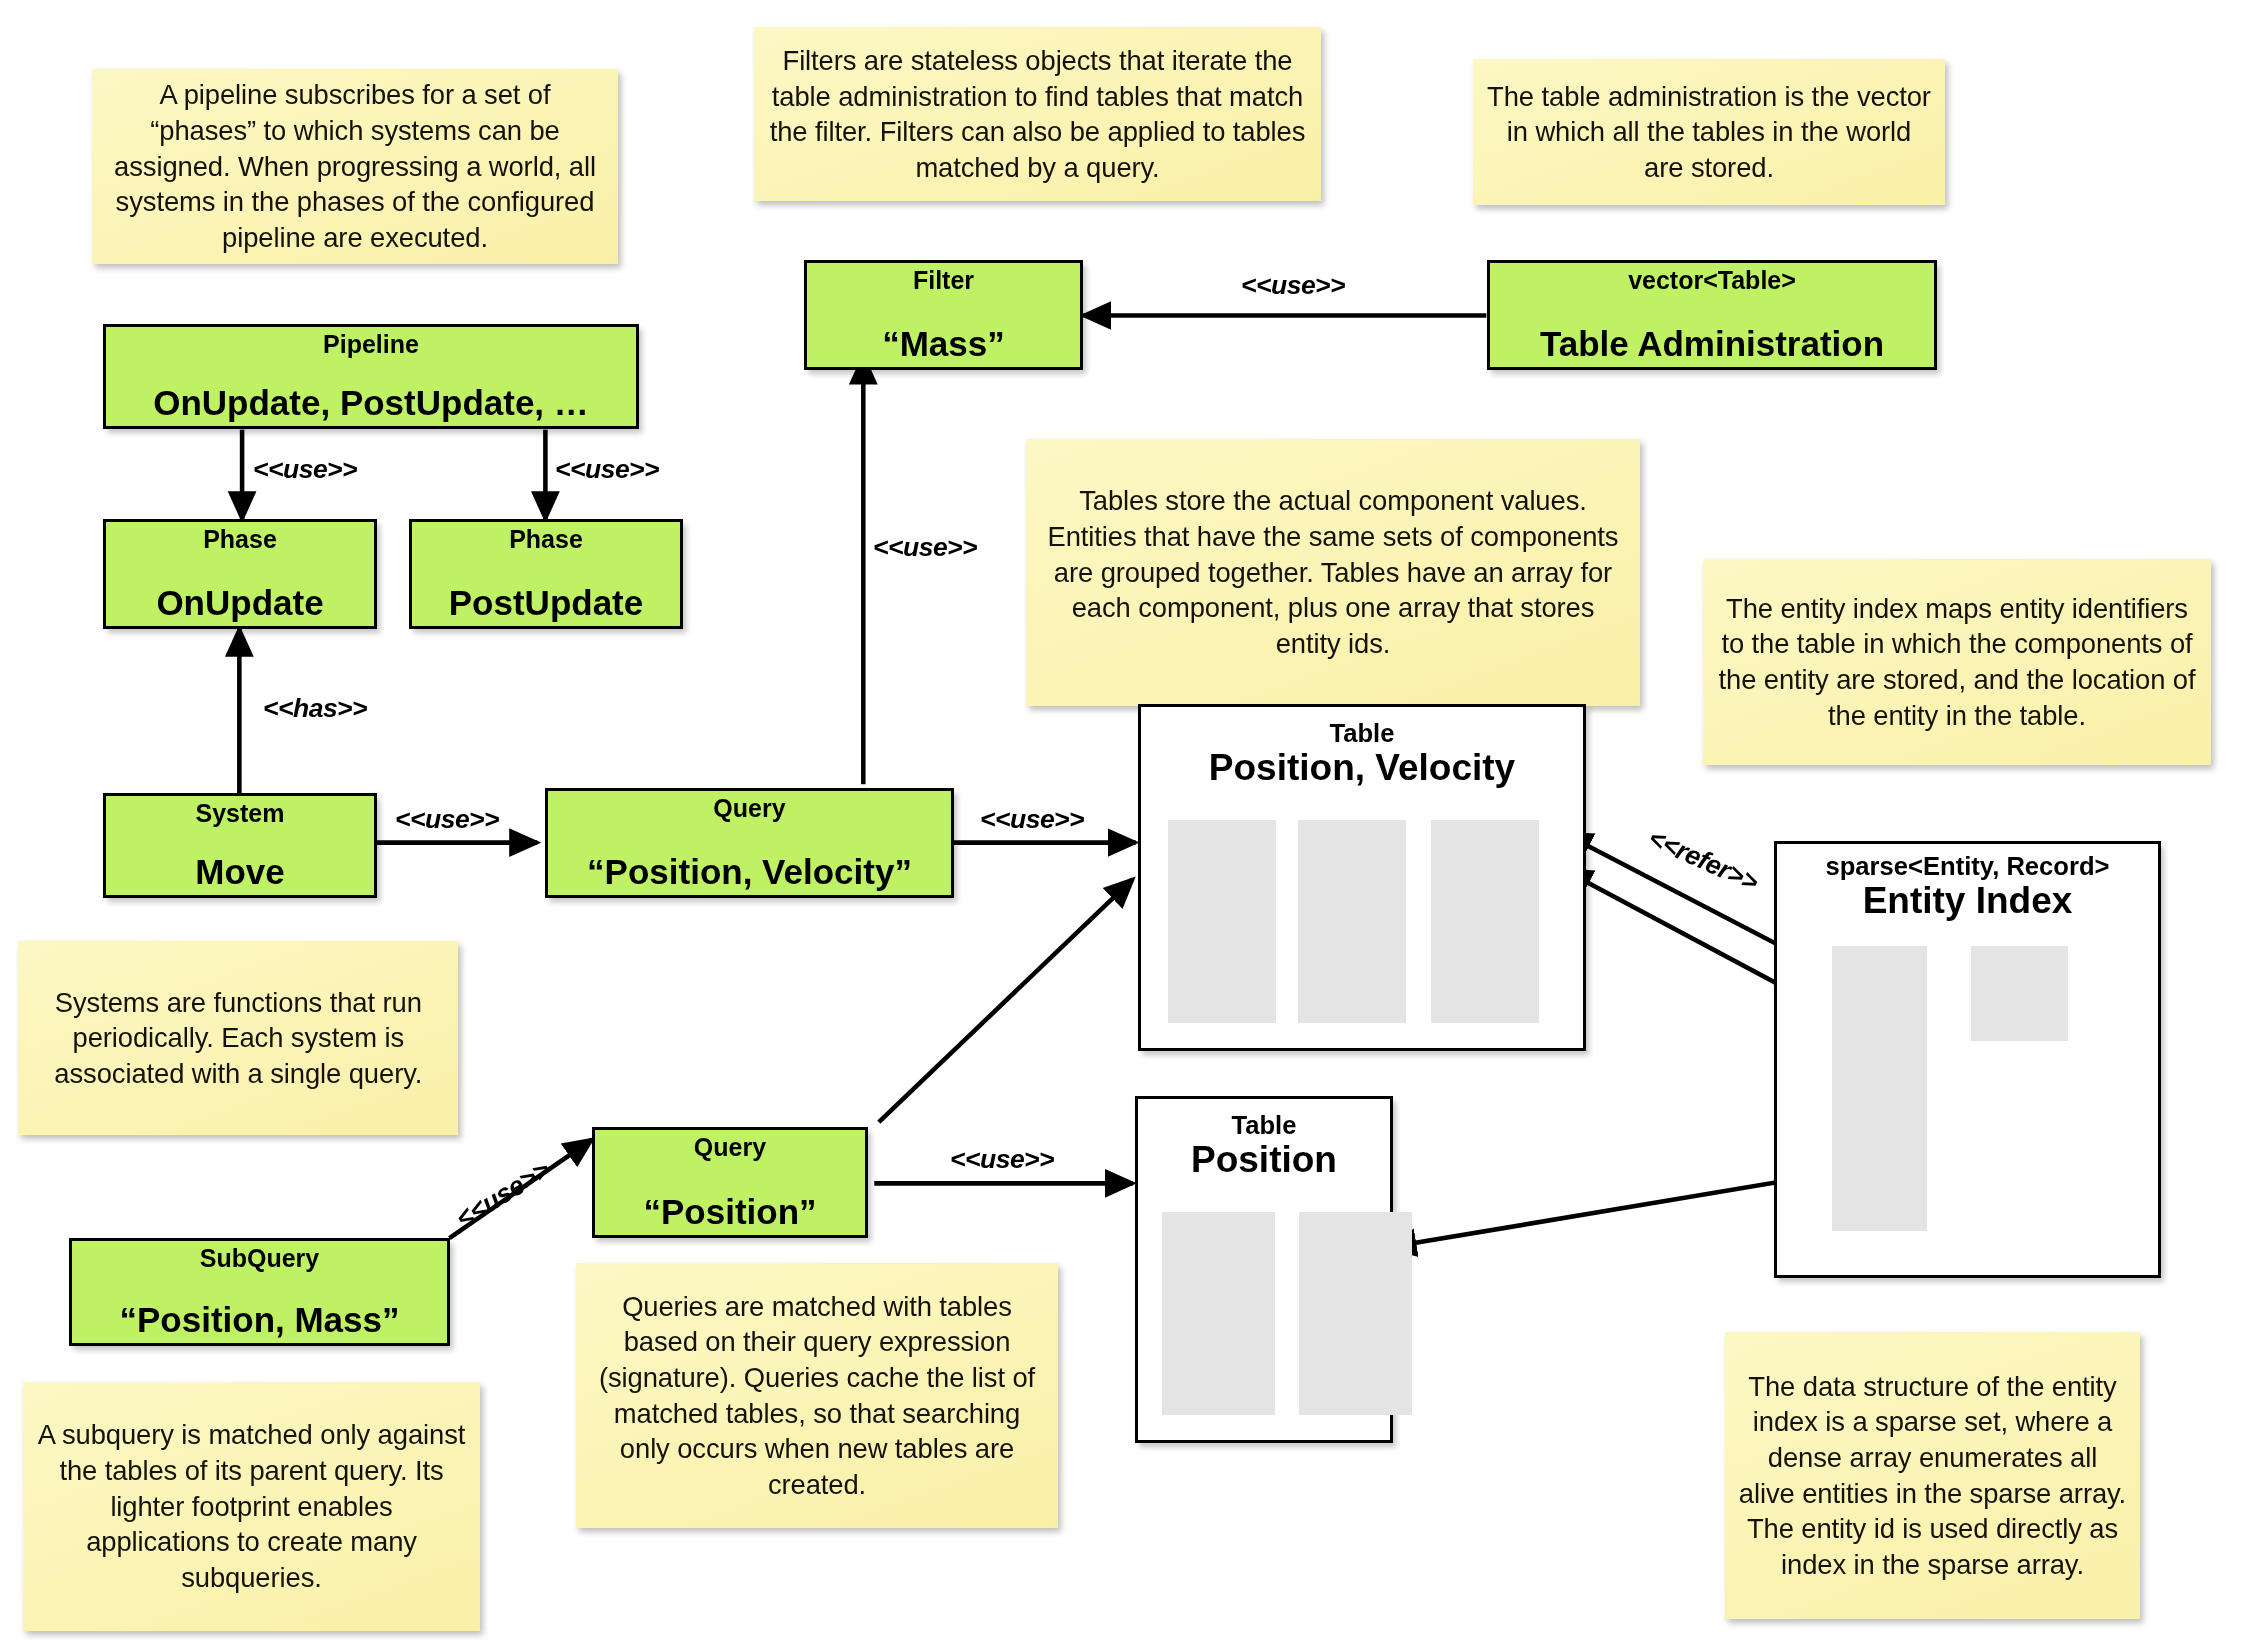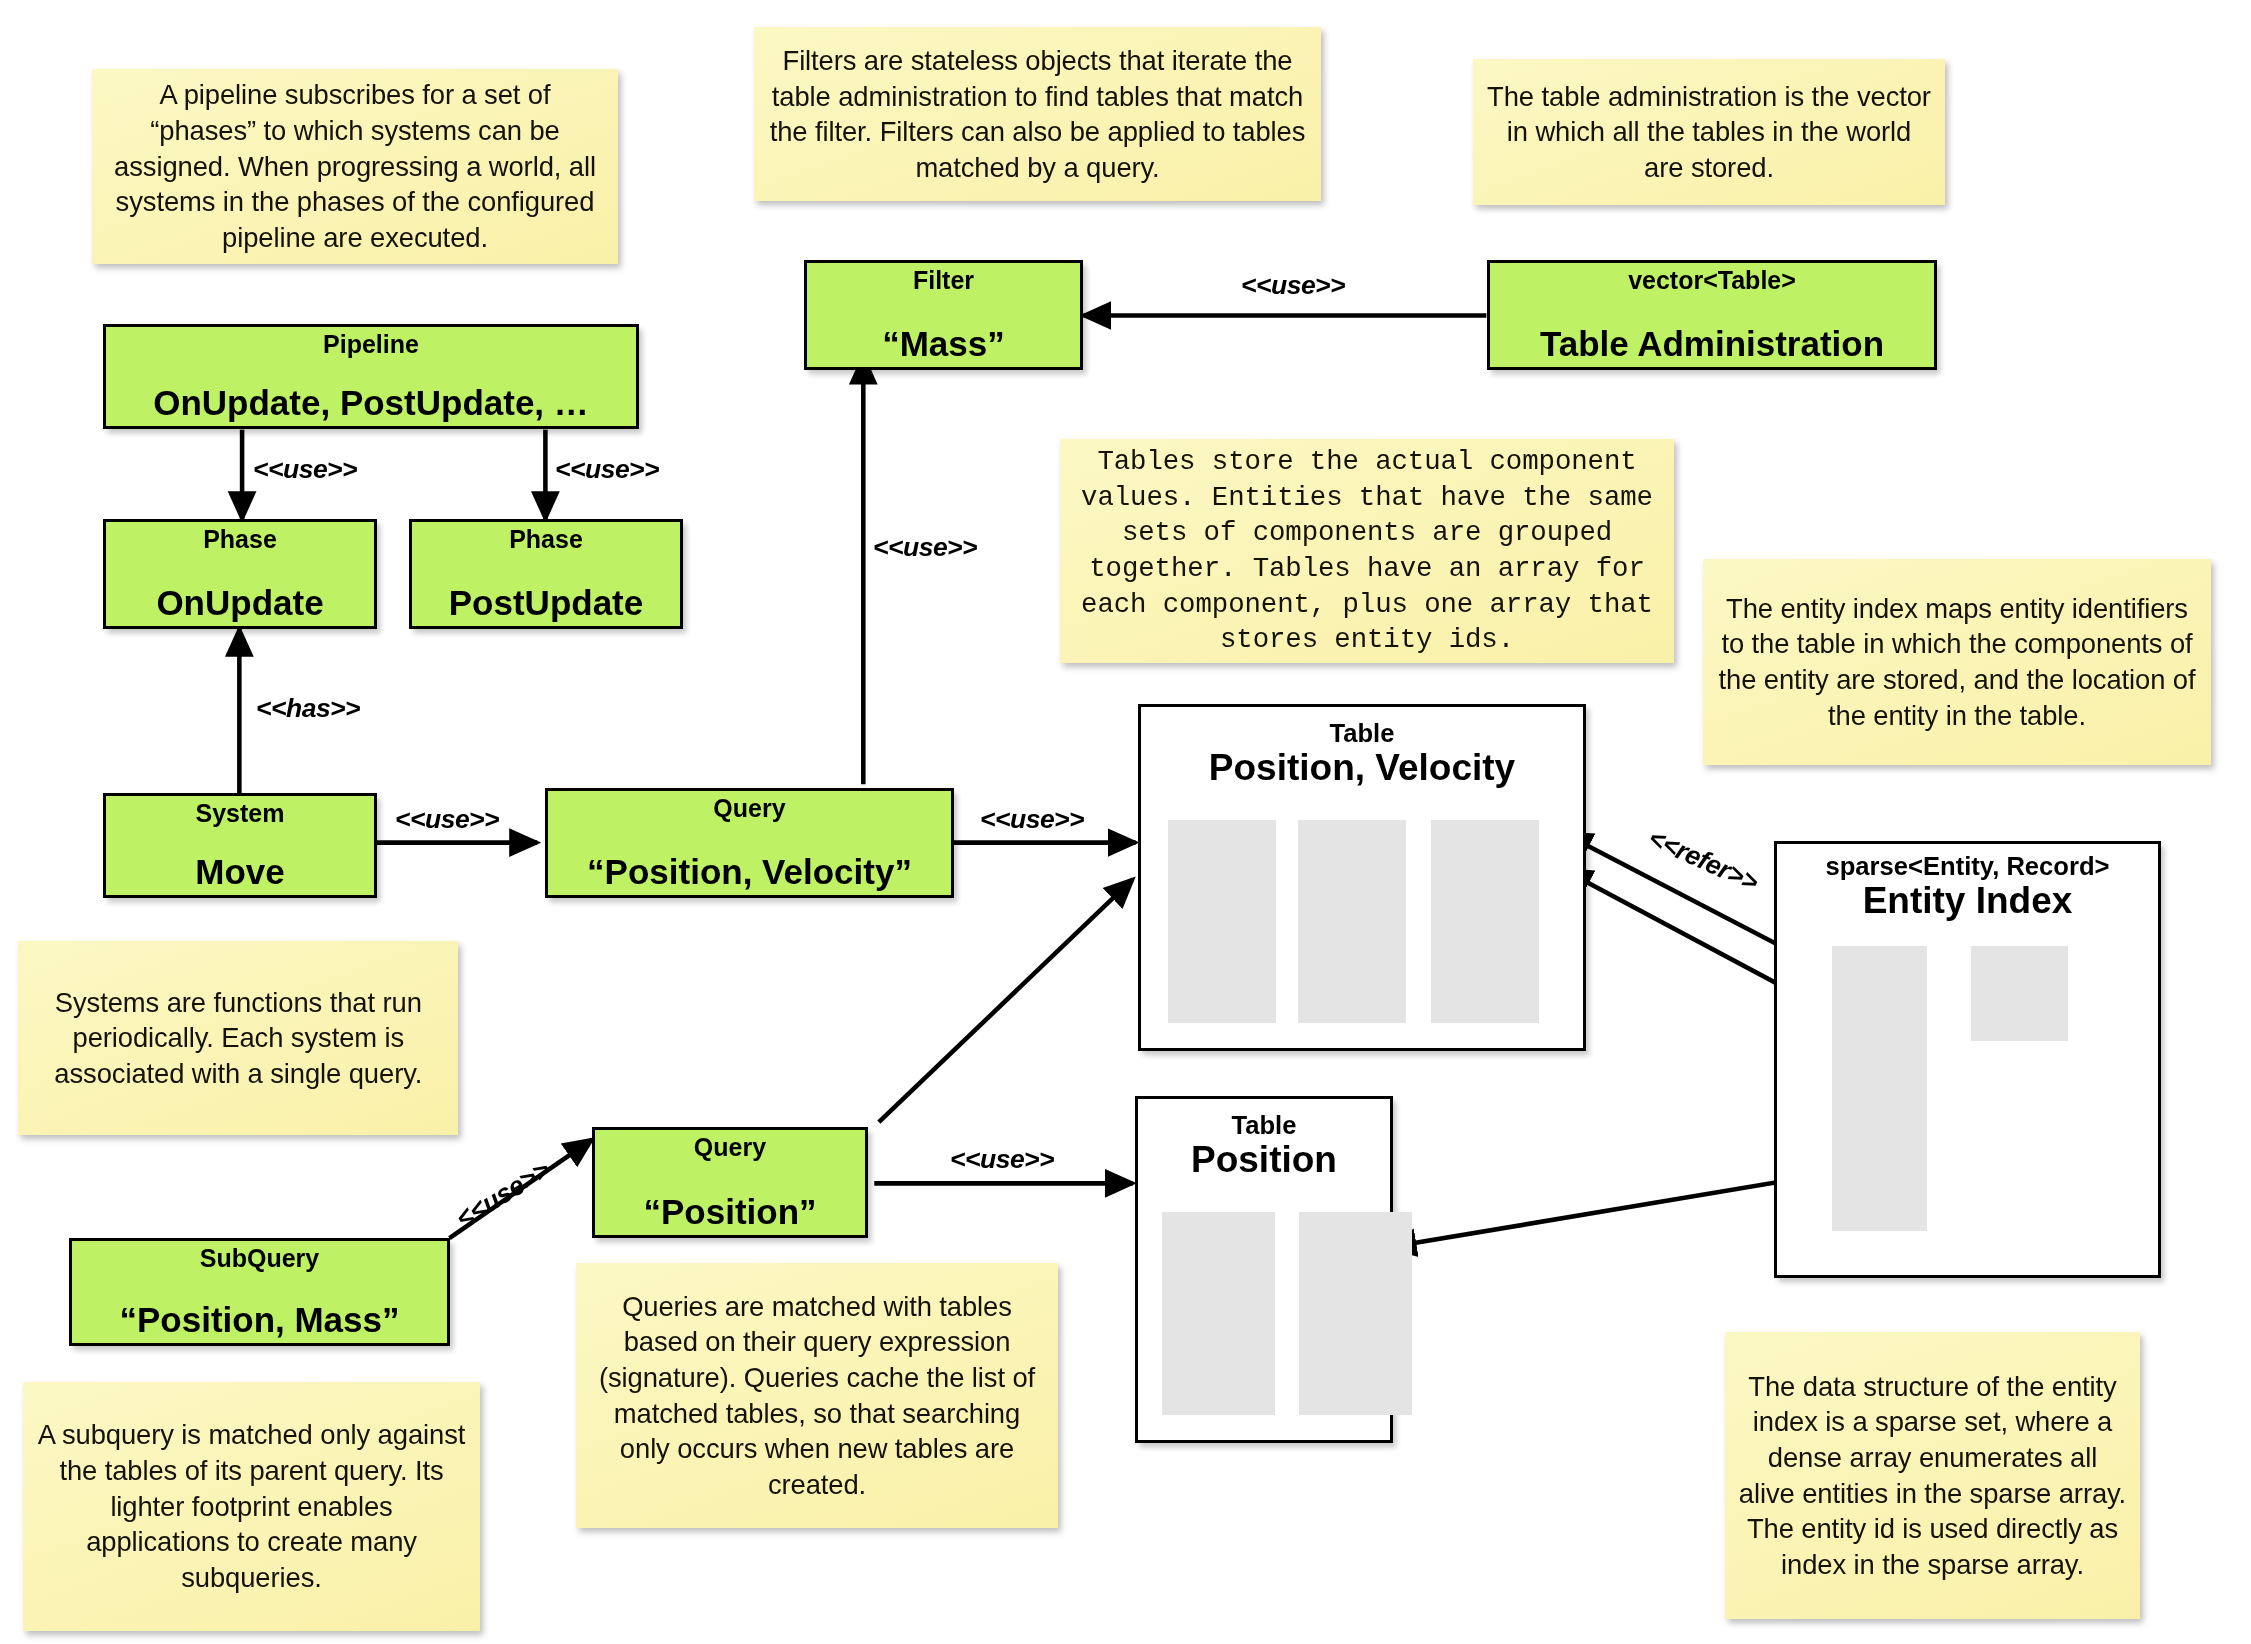--- a/index.html
+++ b/index.html
@@ -169,21 +169,21 @@
   </div>
 
   <div class="note" style="left:754px;  top:27.4px;  width:567px; height:174px;">
     <span>Filters are stateless objects that iterate the table administration to find tables that match the filter. Filters can also be applied to tables matched by a query.</span>
   </div>
 
   <div class="note" style="left:1473px; top:59px;  width:472px; height:146px;">
     <span>The table administration is the vector in which all the tables in the world are stored.</span>
   </div>
 
-  <div class="note" style="left:1060px; top:439px; width:614px; height:224px;font-family:Liberation Mono, monospace;">
+  <div class="note" style="left:1026px; top:439px; width:614px; height:267px;">
     <span>Tables store the actual component values. Entities that have the same sets of components are grouped together. Tables have an array for each component, plus one array that stores entity ids.</span>
   </div>
 
   <div class="note" style="left:1703px; top:559px; width:508px; height:206px;">
     <span>The entity index maps entity identifiers to the table in which the components of the entity are stored, and the location of the entity in the table.</span>
   </div>
 
   <div class="note" style="left:18.3px;   top:941px; width:440px; height:194px;">
     <span>Systems are functions that run periodically. Each system is associated with a single query.</span>
   </div>
@@ -268,21 +268,21 @@
     <div class="ctitle" style="top:9.1px;">
       <div class="stereo">sparse&lt;Entity, Record&gt;</div>
       <div class="uname">Entity Index</div>
     </div>
     <div class="col" style="left:55px;  top:102px; width:95px; height:285px;"></div>
     <div class="col" style="left:194px; top:102px; width:97px; height:95px;"></div>
   </div>
 
   <div class="elabel" style="left:253px;  top:454px;">&lt;&lt;use&gt;&gt;</div>
   <div class="elabel" style="left:555px;  top:454px;">&lt;&lt;use&gt;&gt;</div>
-  <div class="elabel" style="left:256px;  top:693px;">&lt;&lt;has&gt;&gt;</div>
+  <div class="elabel" style="left:263px;  top:693px;">&lt;&lt;has&gt;&gt;</div>
   <div class="elabel" style="left:395px;  top:804px;">&lt;&lt;use&gt;&gt;</div>
   <div class="elabel" style="left:980px; top:804px;">&lt;&lt;use&gt;&gt;</div>
   <div class="elabel" style="left:873px;  top:532px;">&lt;&lt;use&gt;&gt;</div>
   <div class="elabel" style="left:1241px; top:270px;">&lt;&lt;use&gt;&gt;</div>
   <div class="elabel rot-use-sub" style="left:451px; top:1179px;">&lt;&lt;use&gt;&gt;</div>
   <div class="elabel" style="left:950px; top:1144px;">&lt;&lt;use&gt;&gt;</div>
   <div class="elabel rot-refer" style="left:1645px; top:845px;">&lt;&lt;refer&gt;&gt;</div>
 
 </div>
 

